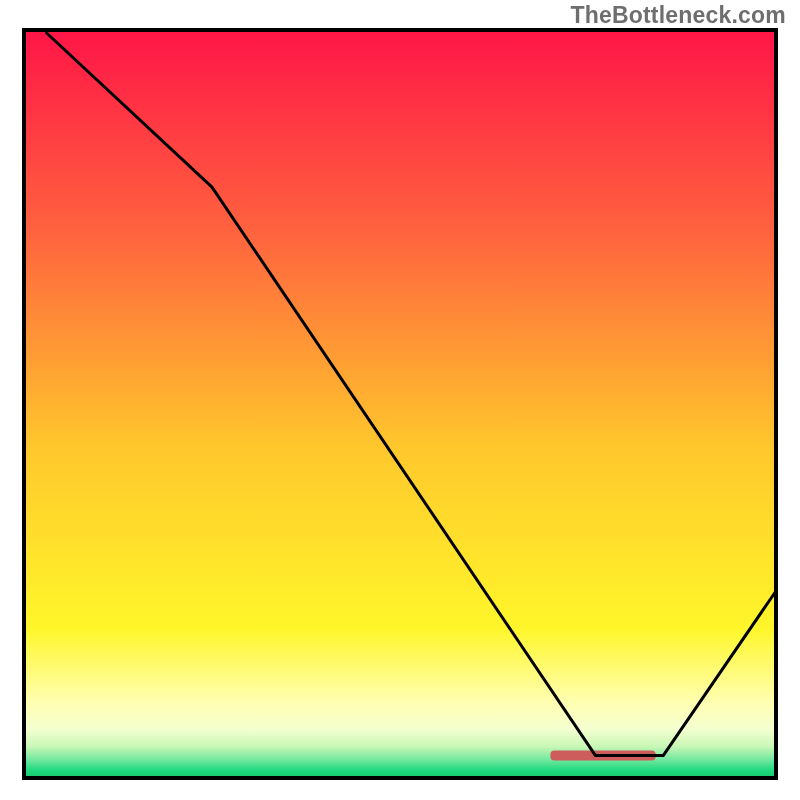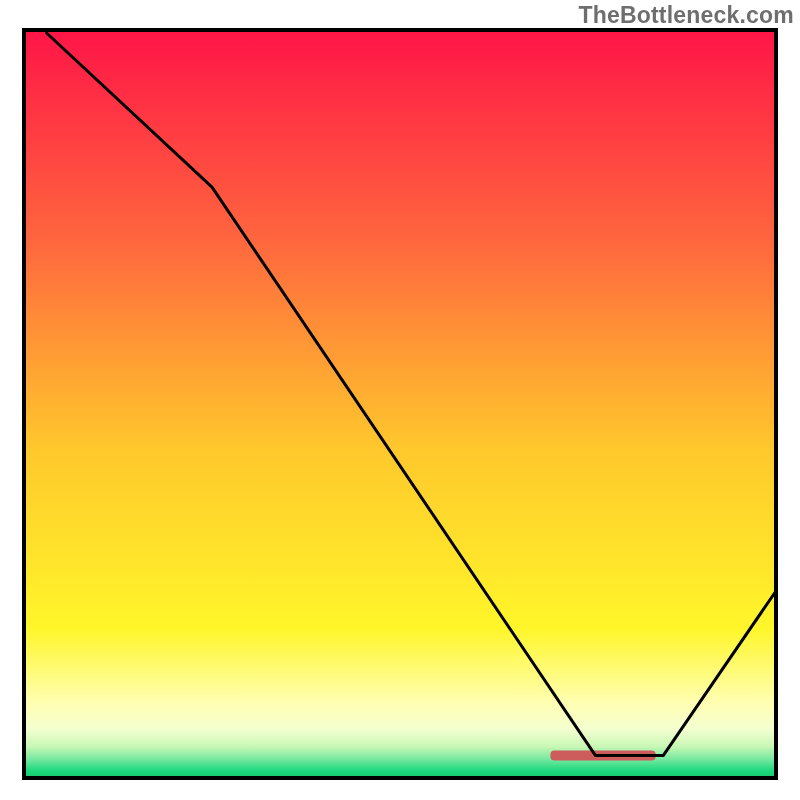--- a/index.html
+++ b/index.html
@@ -11,21 +11,21 @@
     font-family: Arial, Helvetica, sans-serif;
   }
   .wrap {
     position: relative;
     width: 800px;
     height: 800px;
   }
   .watermark {
     position: absolute;
     top: 2px;
-    right: 6px;
+    right: 14px;
     font-size: 23px;
     font-weight: 600;
     color: #6e6e6e;
     z-index: 5;
     letter-spacing: 0.2px;
   }
   svg {
     display: block;
   }
 </style>

